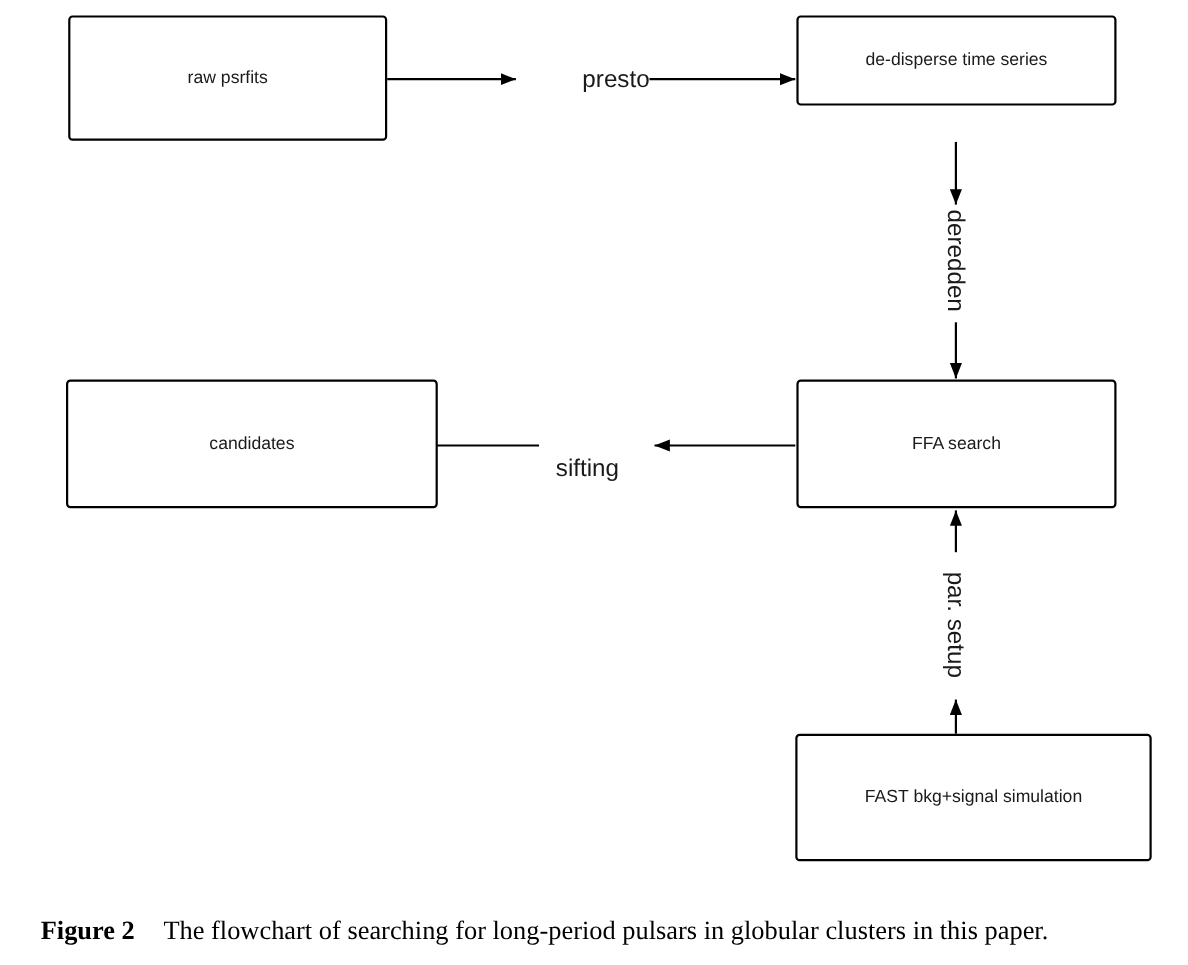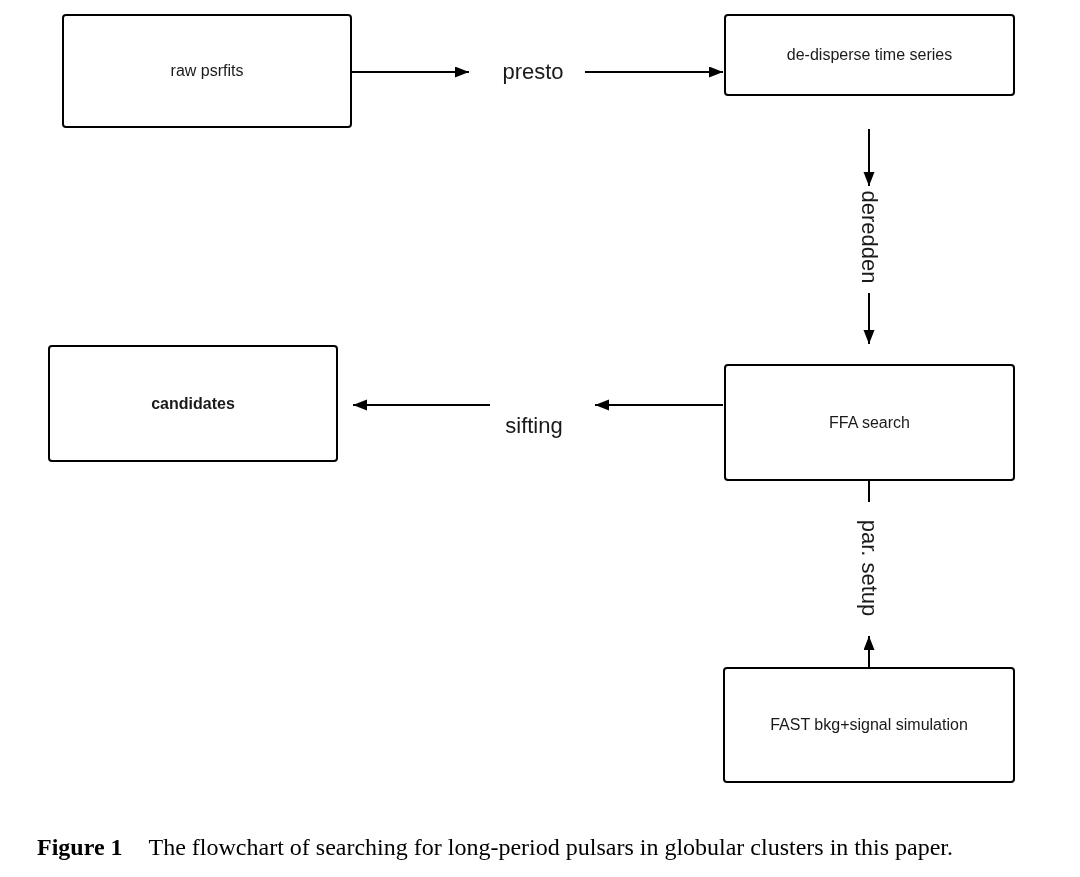--- a/index.html
+++ b/index.html
@@ -20,35 +20,35 @@
     display: flex;
     align-items: center;
     justify-content: center;
     text-align: center;
     font-size: 16px;
     color: #1a1a1a;
     line-height: 1.1;
   }
   #node-raw        { left: 62px;  top: 14px;  width: 290px; height: 114px; }
   #node-dedisperse { left: 724px; top: 14px;  width: 291px; height: 82px; }
-  #node-candidates { left: 48px;  top: 345px; width: 290px; height: 117px; font-weight: bold; }
-  #node-ffa        { left: 724px; top: 364px; width: 291px; height: 117px; }
-  #node-fast       { left: 723px; top: 667px; width: 292px; height: 116px; padding: 0 2px; }
+  #node-candidates { left: 60px;  top: 345px; width: 338px; height: 117px; }
+  #node-ffa        { left: 724px; top: 345px; width: 291px; height: 117px; }
+  #node-fast       { left: 723px; top: 667px; width: 324px; height: 116px; padding: 0 2px; }
   .edge-label {
     position: absolute;
     font-size: 22px;
     color: #1a1a1a;
     background: #ffffff;
     white-space: nowrap;
     transform: translate(-50%, -50%);
   }
   .edge-label.vertical {
     transform: translate(-50%, -50%) rotate(90deg);
   }
-  #label-presto   { left: 533px; top: 72px; }
+  #label-presto   { left: 560px; top: 72px; }
   #label-sifting  { left: 534px; top: 426px; }
   #label-deredden { left: 869px; top: 237px; }
   #label-parsetup { left: 869px; top: 568px; }
   #edges { position: absolute; left: 0; top: 0; width: 1080px; height: 877px; }
   .caption {
     position: absolute;
     left: 37px;
     top: 834px;
     width: 1020px;
     font-family: "Liberation Serif", serif;
@@ -96,16 +96,16 @@
   <div class="node" id="node-fast">
     <span>FAST bkg+signal simulation</span>
   </div>
 
   <div class="edge-label" id="label-presto">presto</div>
   <div class="edge-label" id="label-sifting">sifting</div>
   <div class="edge-label vertical" id="label-deredden">deredden</div>
   <div class="edge-label vertical" id="label-parsetup">par. setup</div>
 
   <div class="caption">
-    <span class="tag">Figure 1</span><span>The flowchart of searching for long-period pulsars in globular clusters in this paper.</span>
+    <span class="tag">Figure 2</span><span>The flowchart of searching for long-period pulsars in globular clusters in this paper.</span>
   </div>
 
 </div>
 
 </body></html>

